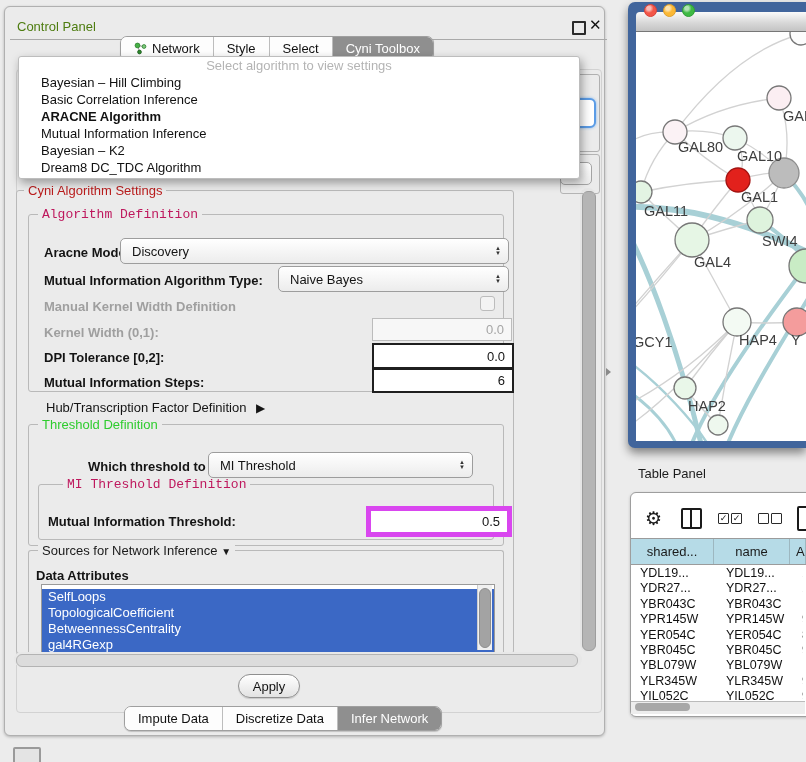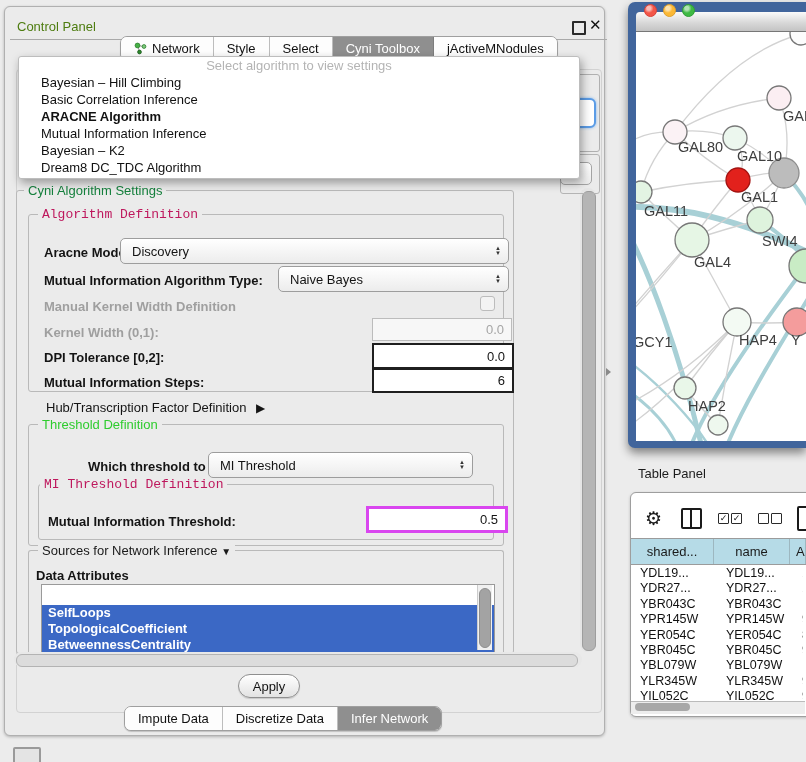--- a/index.html
+++ b/index.html
@@ -28,21 +28,21 @@
   .lbl{position:absolute;font-size:13px;font-weight:bold;white-space:nowrap;color:#141414;}
   .lbl.plain{font-weight:normal;}
   .lbl.dis{color:#9f9f9f;}
   
   .combo{position:absolute;background:linear-gradient(#ffffff,#ececec);border:1px solid #9d9d9d;
          border-radius:5px;font-size:13px;display:flex;align-items:center;padding-left:11px;
          box-shadow:inset 0 1px 0 #fff;}
   .arrows{position:absolute;right:7px;top:50%;transform:translateY(-50%);display:flex;flex-direction:column;
           font-size:6px;line-height:5px;color:#333;text-align:center;}
   .tfield{position:absolute;background:#fff;font-size:13px;display:flex;align-items:center;
-          justify-content:flex-end;padding:0 7px;border:3px solid #d946ef;}
+          justify-content:flex-end;padding:0 7px;border:5px solid #d946ef;}
   .tfield.strong{border:2px solid #1f1f1f;}
   .tfield.dis{background:#f7f7f7;border:1px solid #bcbcbc;color:#a6a6a6;}
   .chk{position:absolute;width:13px;height:13px;border:1px solid #bcbcbc;border-radius:3px;background:#f3f3f3;}
   .btn{position:absolute;background:linear-gradient(#ffffff,#e2e2e2);border:1px solid #8f8f8f;border-radius:12px;
        font-size:13px;display:flex;align-items:center;justify-content:center;box-shadow:0 1px 1px rgba(0,0,0,.15);}
   
   .listbox{position:absolute;background:#fff;border:1px solid #9a9a9a;overflow:hidden;}
   .attr-item{height:16px;line-height:16px;background:#3b68c5;color:#fff;font-size:13px;padding-left:6px;white-space:nowrap;}
   
   .sb-track{position:absolute;background:#e3e3e3;border-radius:8px;}
@@ -102,44 +102,41 @@
   </div>
   <div class="tab">
       <span>Style</span>
     </div>
   <div class="tab">
       <span>Select</span>
     </div>
   <div class="tab sel">
       <span>Cyni Toolbox</span>
     </div>
-  <div class="tab">
-      <span>jActiveMNodules</span>
-    </div>
 </div>
 
 <div class="frag" style="left:560px;top:74px;width:38px;height:76px;border:1px solid #b0b0b0;border-radius:3px;"></div>
 <div class="frag" style="left:560px;top:98px;width:32px;height:26px;background:#fff;border:2px solid #5b9ce6;border-radius:6px;box-shadow:0 0 3px #7fb4ec;"></div>
 <div class="frag" style="left:560px;top:154px;width:38px;height:38px;border:1px solid #b4b4b4;border-radius:3px;"></div>
 <div class="frag" style="left:560px;top:162px;width:30px;height:21px;background:linear-gradient(#fff,#ececec);border:1px solid #a5a5a5;border-radius:5px;"></div>
 
 <div class="popup">
   <div class="pop-item hdr">Select algorithm to view settings</div>
   <div id="popup-items">
       <div class="pop-item">Bayesian – Hill Climbing</div>
       <div class="pop-item">Basic Correlation Inference</div>
       <div class="pop-item sel">ARACNE Algorithm</div>
       <div class="pop-item">Mutual Information Inference</div>
       <div class="pop-item">Bayesian – K2</div>
       <div class="pop-item">Dream8 DC_TDC Algorithm</div>
     </div>
 </div>
 
 <div class="gbox" style="left:16px;top:190px;width:496px;height:462px;"></div>
-<div class="gtitle" style="left:24px;top:184px;color:#15803d;">Cyni Algorithm Settings</div>
+<div class="gtitle" style="left:24px;top:184px;color:#b91c1c;">Cyni Algorithm Settings</div>
 
 <div class="gbox" style="left:28px;top:214px;width:474px;height:176px;"></div>
 <div class="gtitle blue" style="left:38px;top:208px;">Algorithm Definition</div>
 
 <div class="lbl" style="left:44px;top:245px;">Aracne Mode:</div>
 <div class="combo" style="left:120px;top:238px;width:376px;height:24px;">
   <span>Discovery</span>
   <span class="arrows">
       <span>▲</span>
       <span>▼</span>
@@ -184,36 +181,36 @@
 <div class="lbl" style="left:88px;top:459px;">Which threshold to use:</div>
 <div class="combo" style="left:208px;top:452px;width:252px;height:24px;">
   <span>MI Threshold</span>
   <span class="arrows">
       <span>▲</span>
       <span>▼</span>
     </span>
 </div>
 
 <div class="gbox" style="left:38px;top:484px;width:454px;height:54px;"></div>
-<div class="gtitle blue" style="left:40px;top:478px;">MI Threshold Definition</div>
+<div class="gtitle blue" style="left:63px;top:478px;">MI Threshold Definition</div>
 
 <div class="lbl" style="left:48px;top:514px;">Mutual Information Threshold:</div>
 <div class="tfield" style="left:366px;top:506px;width:122px;height:21px;">
   <span>0.5</span>
 </div>
 
 <div class="gbox" style="left:28px;top:550px;width:474px;height:101px;border-bottom:none;border-radius:3px 3px 0 0;"></div>
 <div class="gtitle" style="left:38px;top:544px;color:#1a1a1a;">
   <span>Sources for Network Inference</span>
   <span style="font-size:10px;"> ▼</span>
 </div>
 <div class="lbl" style="left:36px;top:568px;">Data Attributes</div>
 
 <div class="listbox" style="left:41px;top:584px;width:452px;height:67px;">
-  <div id="attr-items" style="padding-top:20px;font-weight:bold;">
+  <div id="attr-items" style="padding-top:4px;">
       <div class="attr-item">SelfLoops</div>
       <div class="attr-item">TopologicalCoefficient</div>
       <div class="attr-item">BetweennessCentrality</div>
       <div class="attr-item">gal4RGexp</div>
     </div>
 </div>
 <div class="sb-track" style="left:477px;top:585px;width:14px;height:65px;background:#f0f0f0;border-left:1px solid #ccc;border-radius:0;"></div>
 <div class="sb-thumb" style="left:479px;top:588px;width:10px;height:58px;background:#a3a3a3;border:1px solid #8e8e8e;"></div>
 
 <div class="sb-track" style="left:580px;top:188px;width:16px;height:464px;background:#e5e5e5;"></div>

